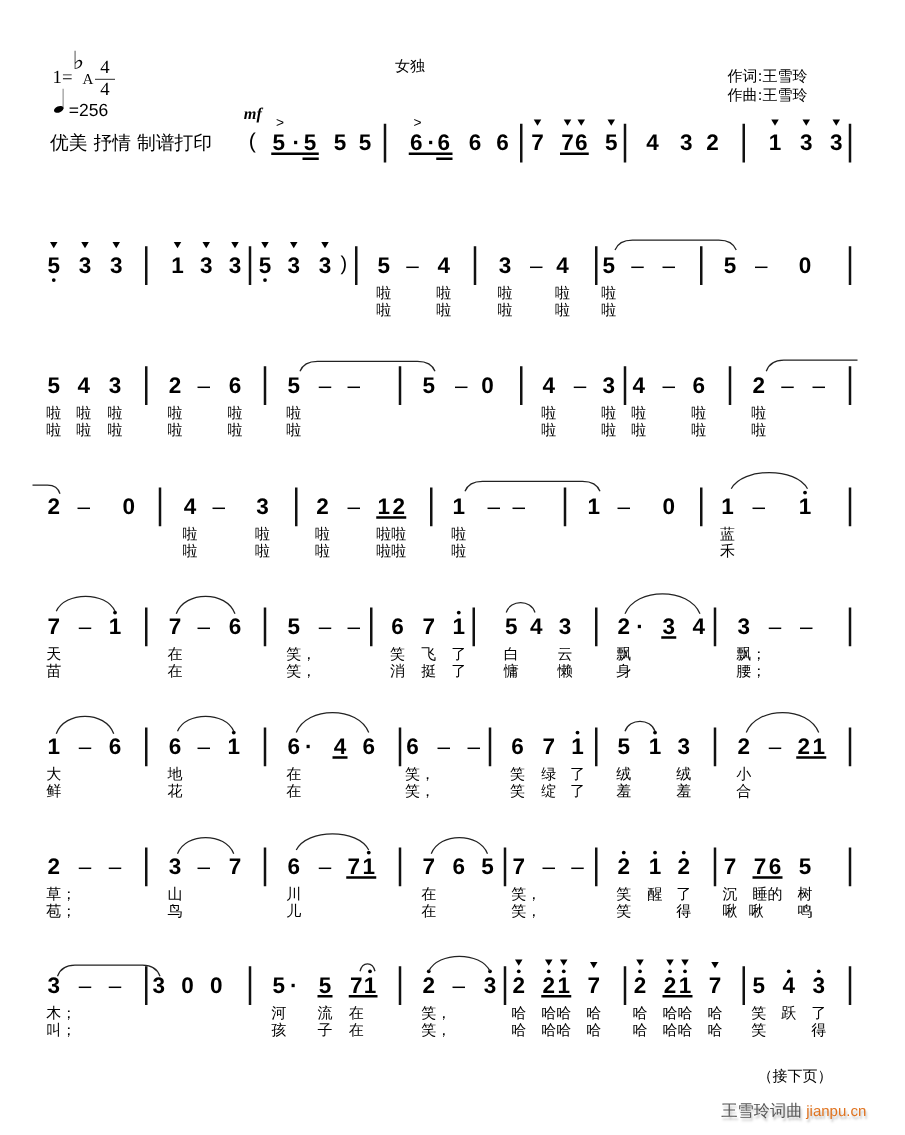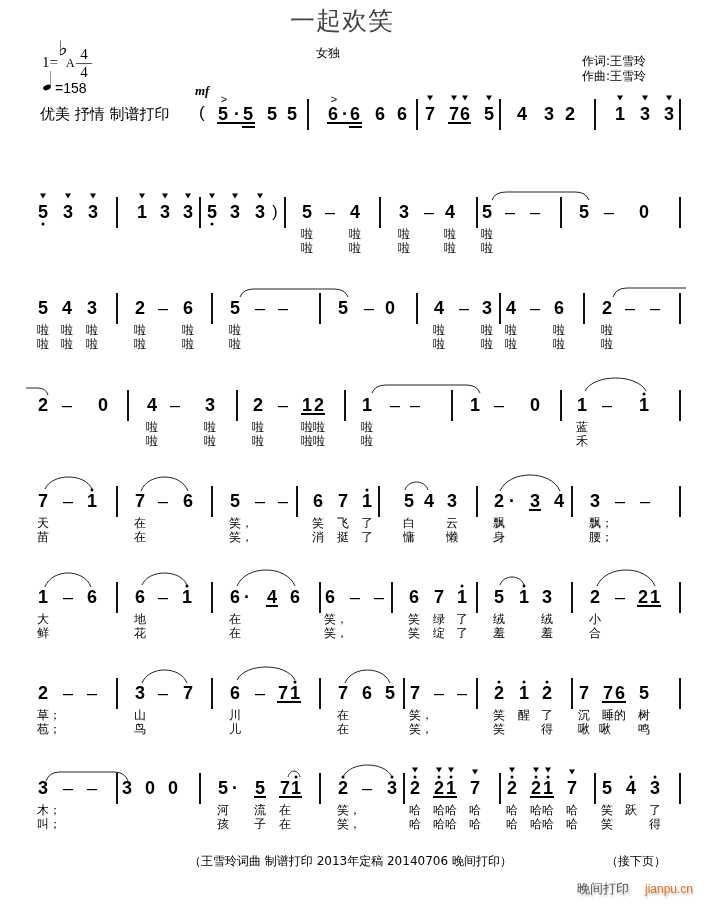--- a/index.html
+++ b/index.html
@@ -31,35 +31,34 @@
   #ties-layer{position:absolute;left:0;top:0;width:724px;height:908px;pointer-events:none;}
   .footer-note{left:189px;top:854px;font:12px/14px "DejaVu Sans",sans-serif;}
   .footer-cont{left:606px;top:854px;font:12px/14px "DejaVu Sans",sans-serif;}
   .wm-name{left:577px;top:881px;font:13px/16px "Liberation Serif",serif;color:#555;text-shadow:1px 2px 2px #bbb;}
   .wm-domain{left:645px;top:882px;font:12px/15px "Liberation Sans",sans-serif;text-shadow:1px 2px 2px #bbb;}
 </style>
 </head>
 <body>
 
 <div id="sheet">
-  <div class="abs title">一起欢笑</div>
   <div class="abs subtitle">女独</div>
   <div class="abs credit" style="top:54px">作词:王雪玲</div>
   <div class="abs credit" style="top:69px">作曲:王雪玲</div>
 
   <div class="abs key-prefix">1=</div>
   <div class="abs flat">♭</div>
   <div class="abs tonic">A</div>
   <div class="abs ts" style="top:47px">4</div>
   <div class="abs ts-bar"></div>
   <div class="abs ts" style="top:65px">4</div>
 
   <div class="abs tempo-stem"></div>
   <div class="abs tempo-head"></div>
-  <div class="abs tempo-val">=158</div>
+  <div class="abs tempo-val">=256</div>
 
   <div class="abs style-mark">优美 抒情 制谱打印</div>
   <div class="abs dynamic">mf</div>
   <div class="abs open-paren">(</div>
 
   <div id="notation">
       <div class="row">
         <div class="bar" style="left: 307.25px; top: 99px;"></div>
         <div class="bar" style="left: 416.25px; top: 99px;"></div>
         <div class="bar" style="left: 499.25px; top: 99px;"></div>
@@ -517,17 +516,16 @@
       <path d="M500,585 C503.6,574.3333333333334 520.4,574.3333333333334 524,585" fill="none" stroke="#222" stroke-width="1"></path>
       <path d="M597,586 C605.7,564.6666666666666 646.3,564.6666666666666 655,586" fill="none" stroke="#222" stroke-width="1"></path>
       <path d="M142,683 C148.75,665.6666666666666 180.25,665.6666666666666 187,683" fill="none" stroke="#222" stroke-width="1"></path>
       <path d="M237,680 C245.7,662.6666666666666 286.3,662.6666666666666 295,680" fill="none" stroke="#222" stroke-width="1"></path>
       <path d="M345,683 C351.75,665.6666666666666 383.25,665.6666666666666 390,683" fill="none" stroke="#222" stroke-width="1"></path>
       <path d="M46,781 Q49,772 60,772 L114,772 Q125,772 128,781" fill="none" stroke="#222" stroke-width="1"></path>
       <path d="M288,777 C289.8,769 298.2,769 300,777" fill="none" stroke="#222" stroke-width="1"></path>
       <path d="M343,777 C350.35,761 384.65,761 392,777" fill="none" stroke="#222" stroke-width="1"></path>
     </svg>
 
-  <div class="abs footer-note">（王雪玲词曲 制谱打印 2013年定稿 20140706 晚间打印）</div>
   <div class="abs footer-cont">（接下页）</div>
-  <div class="abs wm-name">晚间打印</div>
+  <div class="abs wm-name">王雪玲词曲</div>
   <div class="abs wm-domain" id="wm-domain" style="color: rgb(224, 115, 31);">jianpu.cn</div>
 </div>
 
 </body></html>

